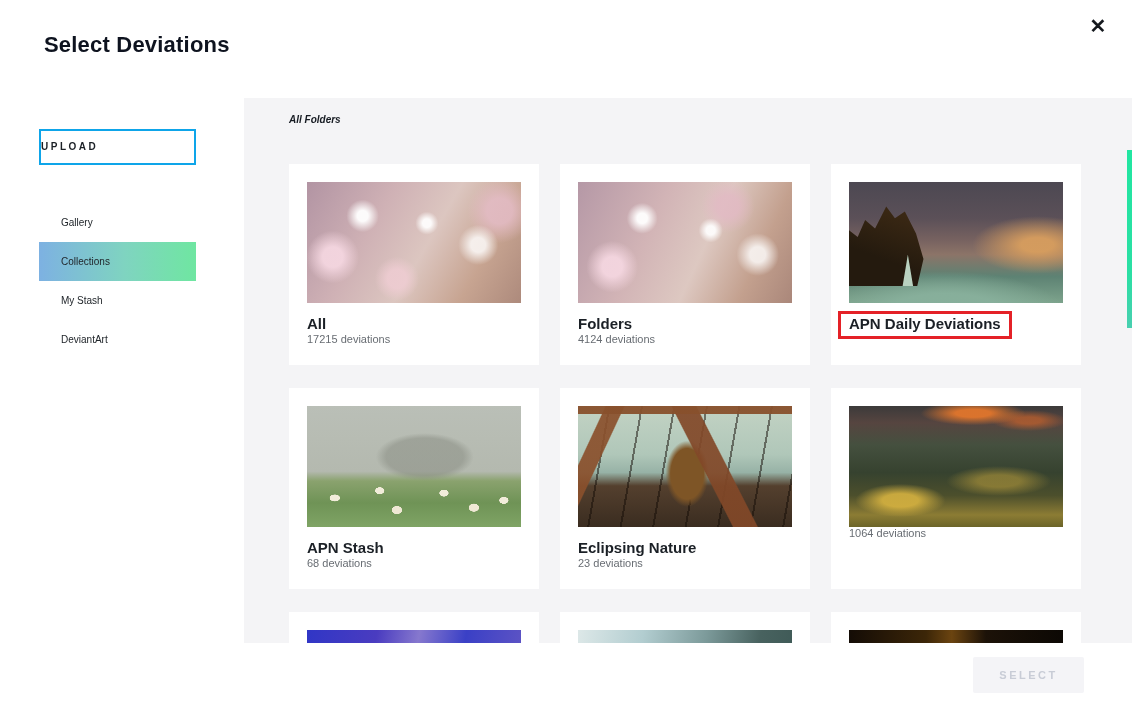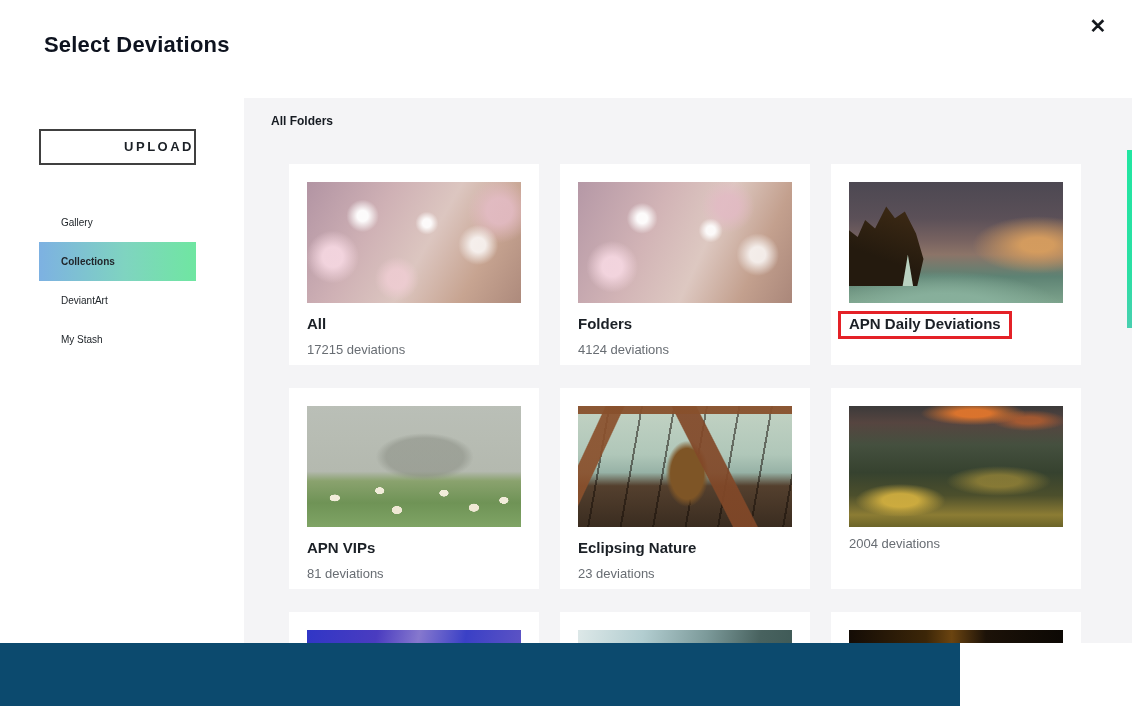--- a/index.html
+++ b/index.html
@@ -1,38 +1,38 @@
 <!DOCTYPE html>
 <html><head>
 <meta charset="utf-8">
 <style>
   * { margin:0; padding:0; box-sizing:border-box; }
   html,body { width:1132px; height:706px; background:#fff; font-family:"Liberation Sans", sans-serif; overflow:hidden; }
-  .stage { position:relative; width:960px; height:706px; background:#0c4a6e; }
+  .stage { position:relative; width:960px; height:706px; background:#15803d; }
 
   
   .header { position:absolute; left:0; top:0; width:1132px; height:98px; background:#fff; z-index:3; }
   .modal-title { position:absolute; left:44px; top:32px; font-size:22px; font-weight:bold; color:#0e131f; letter-spacing:.2px; }
   .close-btn { position:absolute; right:22px; top:14px; width:24px; height:24px; font-size:20px; font-weight:bold; color:#14181d; text-align:center; line-height:24px; cursor:pointer; }
 
   
   .sidebar { position:absolute; left:0; top:98px; width:244px; height:545px; background:#fff; z-index:2; }
-  .upload-btn { position:absolute; left:39px; top:31px; width:157px; height:36px; background:#fff; border:2px solid #404040; color:#1b2026; font-size:13px; font-weight:bold; letter-spacing:2.5px; text-align:right; line-height:32px; cursor:pointer; }
+  .upload-btn { position:absolute; left:39px; top:31px; width:157px; height:36px; background:#fff; border:2px solid #0ea5e9; color:#1b2026; font-size:10px; font-weight:bold; letter-spacing:2.5px; text-align:left; line-height:32px; cursor:pointer; }
   .nav { position:absolute; left:39px; top:105px; width:157px; }
   .nav-item { height:39px; line-height:39px; padding-left:22px; font-size:10px; color:#21262b; cursor:pointer; }
-  .nav-item.active { font-weight:bold; background:linear-gradient(90deg,#7db1e2 0%,#7fd4c0 55%,#6fe6a1 100%); }
+  .nav-item.active { font-weight:normal; background:linear-gradient(90deg,#7db1e2 0%,#7fd4c0 55%,#6fe6a1 100%); }
 
   
   .main { position:absolute; left:244px; top:98px; width:888px; height:545px; background:#f4f4f6; overflow:hidden; z-index:1; }
-  .main-heading { position:absolute; left:27px; top:16px; font-size:12px; font-weight:bold; color:#161b22; }
+  .main-heading { position:absolute; left:45px; top:16px; font-size:10px; font-weight:bold; color:#161b22;font-style:italic; }
   .grid { position:absolute; left:45px; top:66px; width:792px; display:flex; flex-wrap:wrap; gap:23px 21px; }
   .card { width:250px; height:201px; background:#fff; padding:18px; cursor:pointer; }
   .thumb { position:relative; width:214px; height:121px; overflow:hidden; }
   .card-title { margin-top:12px; font-size:15px; font-weight:bold; color:#1b2026; line-height:18px; white-space:nowrap; }
-  .card-count { margin-top:9px; font-size:13px; color:#686d73; }
+  .card-count { margin-top:0; font-size:11px; color:#686d73; }
   .red-box { display:inline-block; border:3px solid #e42127; padding:1px 8px 3px 8px; margin:-4px 0 -5px -11px; }
 
   
   .t1 { background:
     radial-gradient(circle at 26% 28%, rgba(255,255,255,.95) 3%, rgba(255,255,255,0) 9%),
     radial-gradient(circle at 56% 34%, rgba(255,255,255,.92) 3%, rgba(255,255,255,0) 8%),
     radial-gradient(circle at 80% 52%, rgba(255,255,255,.8) 4%, rgba(255,255,255,0) 11%),
     radial-gradient(circle at 12% 62%, rgba(246,216,226,.9) 5%, rgba(246,216,226,0) 13%),
     radial-gradient(circle at 90% 24%, rgba(228,188,198,.85) 6%, rgba(228,188,198,0) 15%),
     radial-gradient(circle at 42% 80%, rgba(240,205,212,.8) 6%, rgba(240,205,212,0) 14%),
@@ -98,22 +98,22 @@
   <div class="header">
     <div class="modal-title">Select Deviations</div>
     <div class="close-btn">✕</div>
   </div>
 
   <div class="sidebar">
     <button class="upload-btn">UPLOAD</button>
     <div class="nav">
       <div class="nav-item">Gallery</div>
       <div class="nav-item active">Collections</div>
+      <div class="nav-item">My Stash</div>
       <div class="nav-item">DeviantArt</div>
-      <div class="nav-item">My Stash</div>
     </div>
   </div>
 
   <div class="main">
     <div class="main-heading">All Folders</div>
 
     <div class="grid">
 
       <div class="card">
         <div class="thumb t1"></div>
@@ -127,46 +127,49 @@
         <div class="card-count">4124 deviations</div>
       </div>
 
       <div class="card">
         <div class="thumb t3"></div>
         <div class="card-title"><span class="red-box">APN Daily Deviations</span></div>
       </div>
 
       <div class="card">
         <div class="thumb t4"></div>
-        <div class="card-title">APN VIPs</div>
-        <div class="card-count">81 deviations</div>
+        <div class="card-title">APN Stash</div>
+        <div class="card-count">68 deviations</div>
       </div>
 
       <div class="card">
         <div class="thumb t5"></div>
         <div class="card-title">Eclipsing Nature</div>
         <div class="card-count">23 deviations</div>
       </div>
 
       <div class="card">
         <div class="thumb t6"></div>
-        <div class="card-count">2004 deviations</div>
+        <div class="card-count">1064 deviations</div>
       </div>
 
       <div class="card">
         <div class="thumb t7"></div>
       </div>
 
       <div class="card">
         <div class="thumb t8"></div>
       </div>
 
       <div class="card">
         <div class="thumb t9"></div>
       </div>
 
     </div>
   </div>
 
+  <div class="footer">
+    <button class="select-btn" disabled="">SELECT</button>
+  </div>
 
   <div class="scroll-thumb"></div>
 
 </div>
 
 </body></html>

